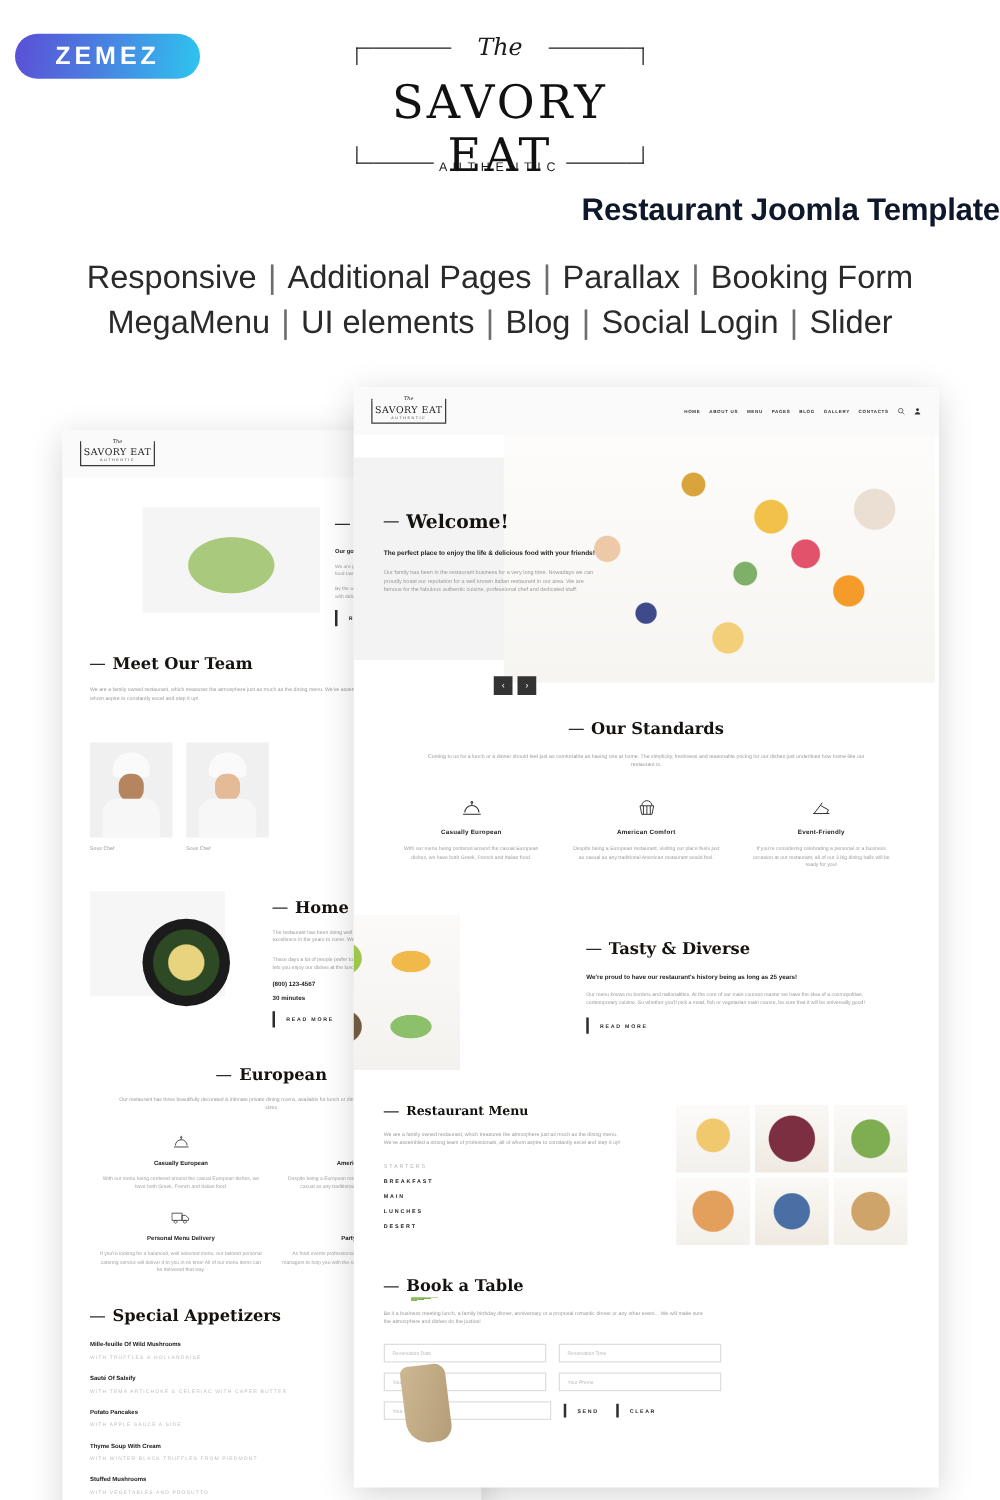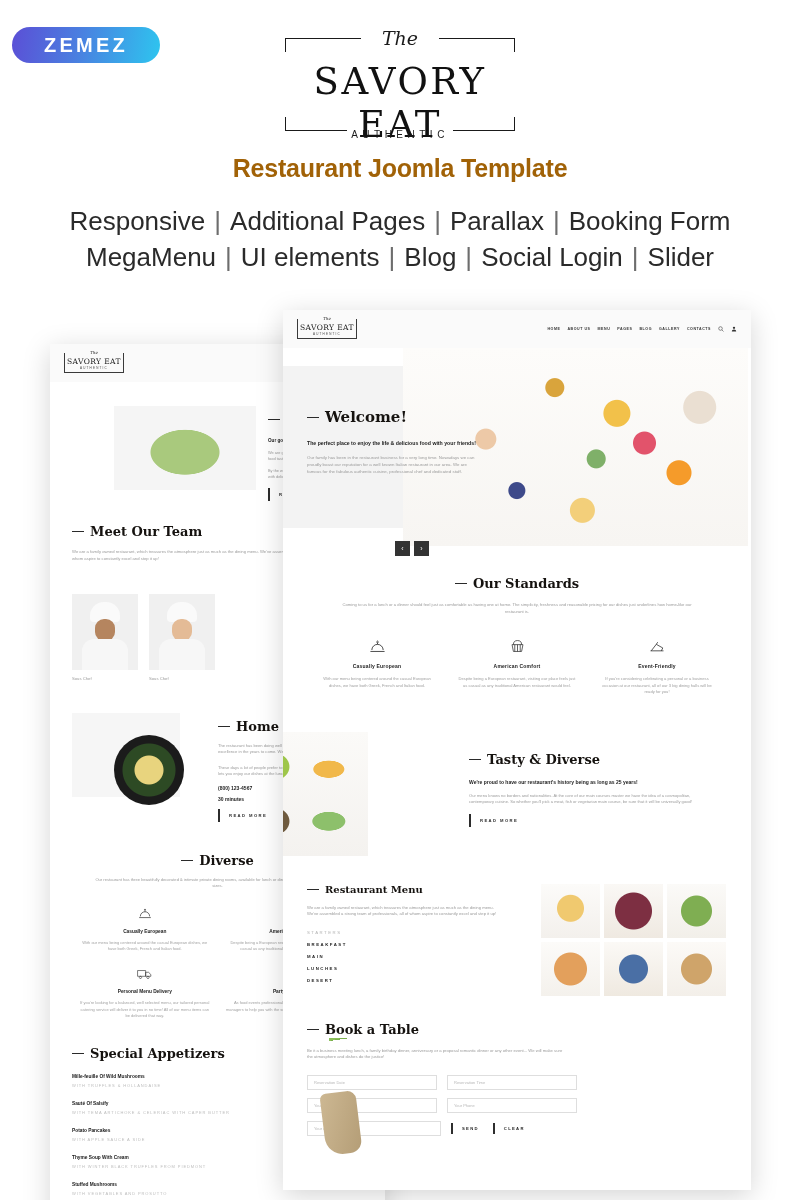--- a/index.html
+++ b/index.html
@@ -49,22 +49,22 @@
     position:absolute; left:0; right:0; top:22px; text-align:center;
     font-family:"DejaVu Serif", serif; font-size:37px; letter-spacing:2.5px; color:#111;
   }
   .brand-sub {
     position:absolute; left:0; right:0; bottom:-9px; text-align:center;
     font-family:"Liberation Sans", sans-serif; font-size:10px;
     letter-spacing:4.5px; color:#1a1a1a;
   }
 
   .subtitle {
-    position:absolute; left:0; right:0; top:154px; text-align:center;
-    font-size:25px; font-weight:bold; color:#a16207; letter-spacing:-0.2px;
+    position:absolute; left:0; right:0; top:154px; text-align:right;
+    font-size:25px; font-weight:bold; color:#0f172a; letter-spacing:-0.2px;
   }
   .features {
     position:absolute; left:0; right:0; top:203px;
     text-align:center; color:#2a2a2a; font-weight:300;
   }
   .features .row { font-size:26px; line-height:36px; white-space:nowrap; }
   .features .sep { color:#6d6d6d; padding:0 9px; }
 
   
   .stage { position:absolute; left:0; top:300px; width:800px; height:900px; }
@@ -343,21 +343,21 @@
           <div class="lead">These days a lot of people prefer to order food at home. That's the one day service that lets you enjoy our dishes at the lunch. Good news — we deliver!</div>
           <div class="phone">(800) 123-4567</div>
           <div class="mins">30 minutes</div>
           <div class="btn-more" style="margin-top:7px">READ MORE</div>
         </div>
       </div>
 
       <div class="b-serv">
         <h2 class="sec-title">
           <i class="dash"></i>
-          <span>Diverse</span>
+          <span>European</span>
         </h2>
         <div class="lead">Our restaurant has three beautifully decorated &amp; intimate private dining rooms, available for lunch or dinner for parties and groups of all sizes.</div>
         <div class="serv-grid">
           <div class="serv-col">
             <div class="ico">
               <svg width="14" height="11" viewBox="0 0 24 18">
                   <path d="M2 16h20M4 14a8 8 0 0 1 16 0M12 6v-2M12 3.5a1 1 0 1 1 .01 0" fill="none" stroke="#2f2f2f" stroke-width="1.2"></path>
                 </svg>
             </div>
             <div class="name">Casually European</div>

